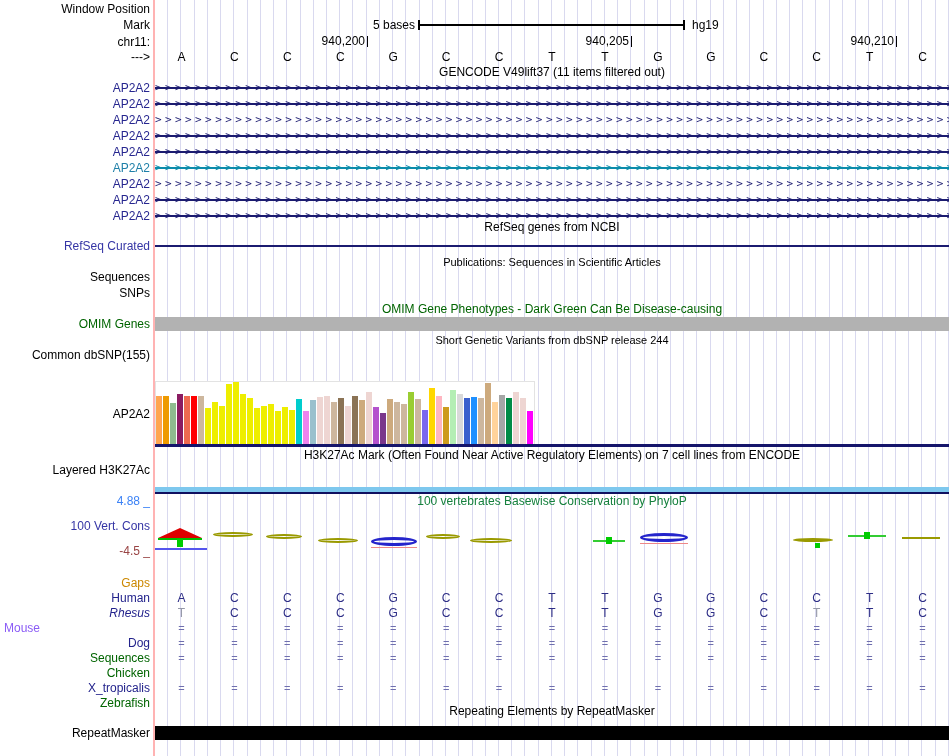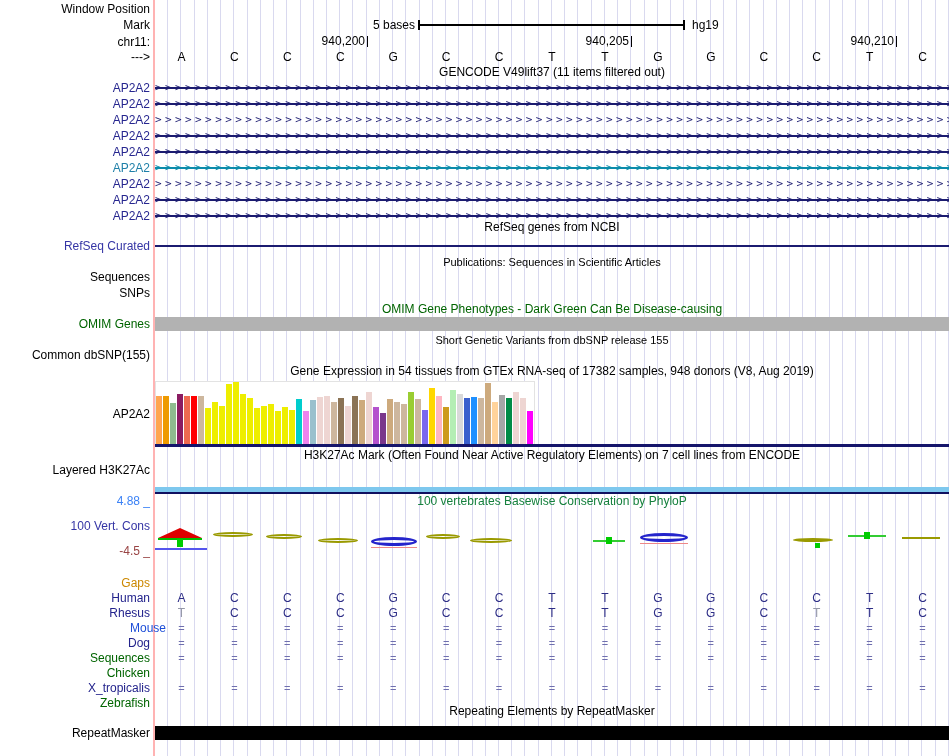--- a/index.html
+++ b/index.html
@@ -94,24 +94,23 @@
   <div class="abs" style="top:245px;left:155px;width:794px;height:2px;background:#1b1b70"></div>
 
   <div class="title small" style="top:256px">Publications: Sequences in Scientific Articles</div>
   <div class="lbl" style="top:270px">Sequences</div>
   <div class="lbl" style="top:286px">SNPs</div>
 
   <div class="title" style="top:303px;color:#006400">OMIM Gene Phenotypes - Dark Green Can Be Disease-causing</div>
   <div class="lbl" style="top:317px;color:#006400">OMIM Genes</div>
   <div class="abs" style="top:317px;left:155px;width:794px;height:14px;background:#b2b2b2"></div>
 
-  <div class="title small" style="top:334px">Short Genetic Variants from dbSNP release 155</div>
+  <div class="title small" style="top:334px">Short Genetic Variants from dbSNP release 244</div>
   <div class="lbl" style="top:348px">Common dbSNP(155)</div>
 
-  <div class="title" style="top:365px">Gene Expression in 54 tissues from GTEx RNA-seq of 17382 samples, 948 donors (V8, Aug 2019)</div>
   <div class="lbl" style="top:407px">AP2A2</div>
   <div class="abs" style="top:381px;left:155px;width:378px;height:63px;background:#fff;border:1px solid #e3e3e3;border-bottom:none"></div>
   <div id="gtex-bars">
       <div style="position: absolute; left: 156px; top: 396px; width: 5.5px; height: 48px; background: rgb(255, 165, 79);"></div>
       <div style="position: absolute; left: 163px; top: 396px; width: 5.5px; height: 48px; background: rgb(238, 154, 0);"></div>
       <div style="position: absolute; left: 170px; top: 403px; width: 5.5px; height: 41px; background: rgb(143, 188, 143);"></div>
       <div style="position: absolute; left: 177px; top: 394px; width: 5.5px; height: 50px; background: rgb(139, 28, 98);"></div>
       <div style="position: absolute; left: 184px; top: 396px; width: 5.5px; height: 48px; background: rgb(238, 106, 80);"></div>
       <div style="position: absolute; left: 191px; top: 396px; width: 5.5px; height: 48px; background: rgb(255, 0, 0);"></div>
       <div style="position: absolute; left: 198px; top: 396px; width: 5.5px; height: 48px; background: rgb(205, 183, 158);"></div>
@@ -208,37 +207,37 @@
       <div style="position: absolute; top: 591px; left: 419.667px; width: 52.9333px; text-align: center; line-height: 14px; color: rgb(45, 45, 134);">C</div>
       <div style="position: absolute; top: 591px; left: 472.6px; width: 52.9333px; text-align: center; line-height: 14px; color: rgb(45, 45, 134);">C</div>
       <div style="position: absolute; top: 591px; left: 525.533px; width: 52.9333px; text-align: center; line-height: 14px; color: rgb(45, 45, 134);">T</div>
       <div style="position: absolute; top: 591px; left: 578.467px; width: 52.9333px; text-align: center; line-height: 14px; color: rgb(45, 45, 134);">T</div>
       <div style="position: absolute; top: 591px; left: 631.4px; width: 52.9333px; text-align: center; line-height: 14px; color: rgb(45, 45, 134);">G</div>
       <div style="position: absolute; top: 591px; left: 684.333px; width: 52.9333px; text-align: center; line-height: 14px; color: rgb(45, 45, 134);">G</div>
       <div style="position: absolute; top: 591px; left: 737.267px; width: 52.9333px; text-align: center; line-height: 14px; color: rgb(45, 45, 134);">C</div>
       <div style="position: absolute; top: 591px; left: 790.2px; width: 52.9333px; text-align: center; line-height: 14px; color: rgb(45, 45, 134);">C</div>
       <div style="position: absolute; top: 591px; left: 843.133px; width: 52.9333px; text-align: center; line-height: 14px; color: rgb(45, 45, 134);">T</div>
       <div style="position: absolute; top: 591px; left: 896.067px; width: 52.9333px; text-align: center; line-height: 14px; color: rgb(45, 45, 134);">C</div>
-      <div style="position: absolute; top: 606px; left: 0px; width: 150px; text-align: right; line-height: 14px; color: rgb(35, 35, 140);">Rhesus</div>
+      <div style="position: absolute; top: 606px; left: 0px; width: 150px; text-align: right; line-height: 14px; color: rgb(35, 35, 140); font-style: italic;">Rhesus</div>
       <div style="position: absolute; top: 606px; left: 155px; width: 52.9333px; text-align: center; line-height: 14px; color: rgb(149, 152, 168);">T</div>
       <div style="position: absolute; top: 606px; left: 207.933px; width: 52.9333px; text-align: center; line-height: 14px; color: rgb(45, 45, 134);">C</div>
       <div style="position: absolute; top: 606px; left: 260.867px; width: 52.9333px; text-align: center; line-height: 14px; color: rgb(45, 45, 134);">C</div>
       <div style="position: absolute; top: 606px; left: 313.8px; width: 52.9333px; text-align: center; line-height: 14px; color: rgb(45, 45, 134);">C</div>
       <div style="position: absolute; top: 606px; left: 366.733px; width: 52.9333px; text-align: center; line-height: 14px; color: rgb(45, 45, 134);">G</div>
       <div style="position: absolute; top: 606px; left: 419.667px; width: 52.9333px; text-align: center; line-height: 14px; color: rgb(45, 45, 134);">C</div>
       <div style="position: absolute; top: 606px; left: 472.6px; width: 52.9333px; text-align: center; line-height: 14px; color: rgb(45, 45, 134);">C</div>
       <div style="position: absolute; top: 606px; left: 525.533px; width: 52.9333px; text-align: center; line-height: 14px; color: rgb(45, 45, 134);">T</div>
       <div style="position: absolute; top: 606px; left: 578.467px; width: 52.9333px; text-align: center; line-height: 14px; color: rgb(45, 45, 134);">T</div>
       <div style="position: absolute; top: 606px; left: 631.4px; width: 52.9333px; text-align: center; line-height: 14px; color: rgb(45, 45, 134);">G</div>
       <div style="position: absolute; top: 606px; left: 684.333px; width: 52.9333px; text-align: center; line-height: 14px; color: rgb(45, 45, 134);">G</div>
       <div style="position: absolute; top: 606px; left: 737.267px; width: 52.9333px; text-align: center; line-height: 14px; color: rgb(45, 45, 134);">C</div>
       <div style="position: absolute; top: 606px; left: 790.2px; width: 52.9333px; text-align: center; line-height: 14px; color: rgb(149, 152, 168);">T</div>
       <div style="position: absolute; top: 606px; left: 843.133px; width: 52.9333px; text-align: center; line-height: 14px; color: rgb(45, 45, 134);">T</div>
       <div style="position: absolute; top: 606px; left: 896.067px; width: 52.9333px; text-align: center; line-height: 14px; color: rgb(45, 45, 134);">C</div>
-      <div style="position: absolute; top: 621px; left: 16px; width: 150px; text-align: right; line-height: 14px; color: #1d4ed8;">Mouse</div>
+      <div style="position: absolute; top: 621px; left: 4px; width: 150px; text-align: left; line-height: 14px; color: #8b5cf6;">Mouse</div>
       <div style="position: absolute; top: 621px; left: 155px; width: 52.9333px; text-align: center; line-height: 14px; font-size: 11px; color: rgb(111, 111, 174);">=</div>
       <div style="position: absolute; top: 621px; left: 207.933px; width: 52.9333px; text-align: center; line-height: 14px; font-size: 11px; color: rgb(111, 111, 174);">=</div>
       <div style="position: absolute; top: 621px; left: 260.867px; width: 52.9333px; text-align: center; line-height: 14px; font-size: 11px; color: rgb(111, 111, 174);">=</div>
       <div style="position: absolute; top: 621px; left: 313.8px; width: 52.9333px; text-align: center; line-height: 14px; font-size: 11px; color: rgb(111, 111, 174);">=</div>
       <div style="position: absolute; top: 621px; left: 366.733px; width: 52.9333px; text-align: center; line-height: 14px; font-size: 11px; color: rgb(111, 111, 174);">=</div>
       <div style="position: absolute; top: 621px; left: 419.667px; width: 52.9333px; text-align: center; line-height: 14px; font-size: 11px; color: rgb(111, 111, 174);">=</div>
       <div style="position: absolute; top: 621px; left: 472.6px; width: 52.9333px; text-align: center; line-height: 14px; font-size: 11px; color: rgb(111, 111, 174);">=</div>
       <div style="position: absolute; top: 621px; left: 525.533px; width: 52.9333px; text-align: center; line-height: 14px; font-size: 11px; color: rgb(111, 111, 174);">=</div>
       <div style="position: absolute; top: 621px; left: 578.467px; width: 52.9333px; text-align: center; line-height: 14px; font-size: 11px; color: rgb(111, 111, 174);">=</div>
       <div style="position: absolute; top: 621px; left: 631.4px; width: 52.9333px; text-align: center; line-height: 14px; font-size: 11px; color: rgb(111, 111, 174);">=</div>

